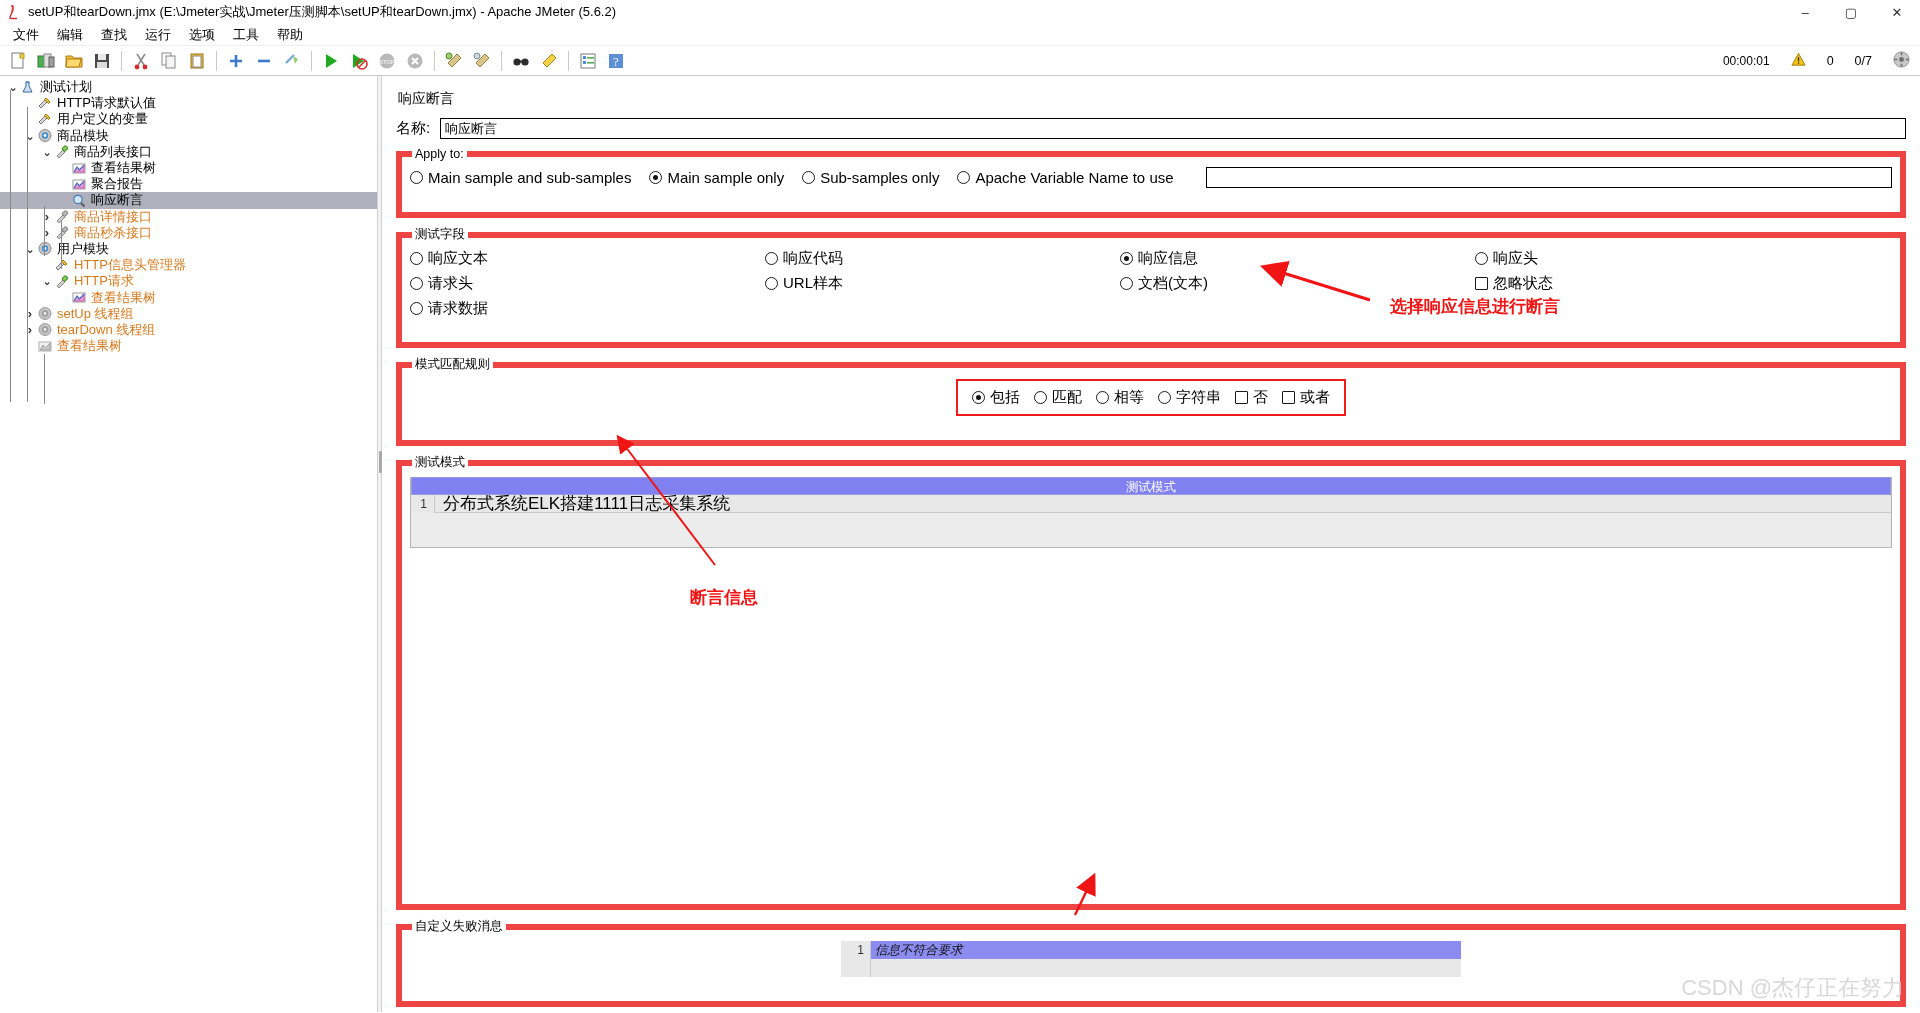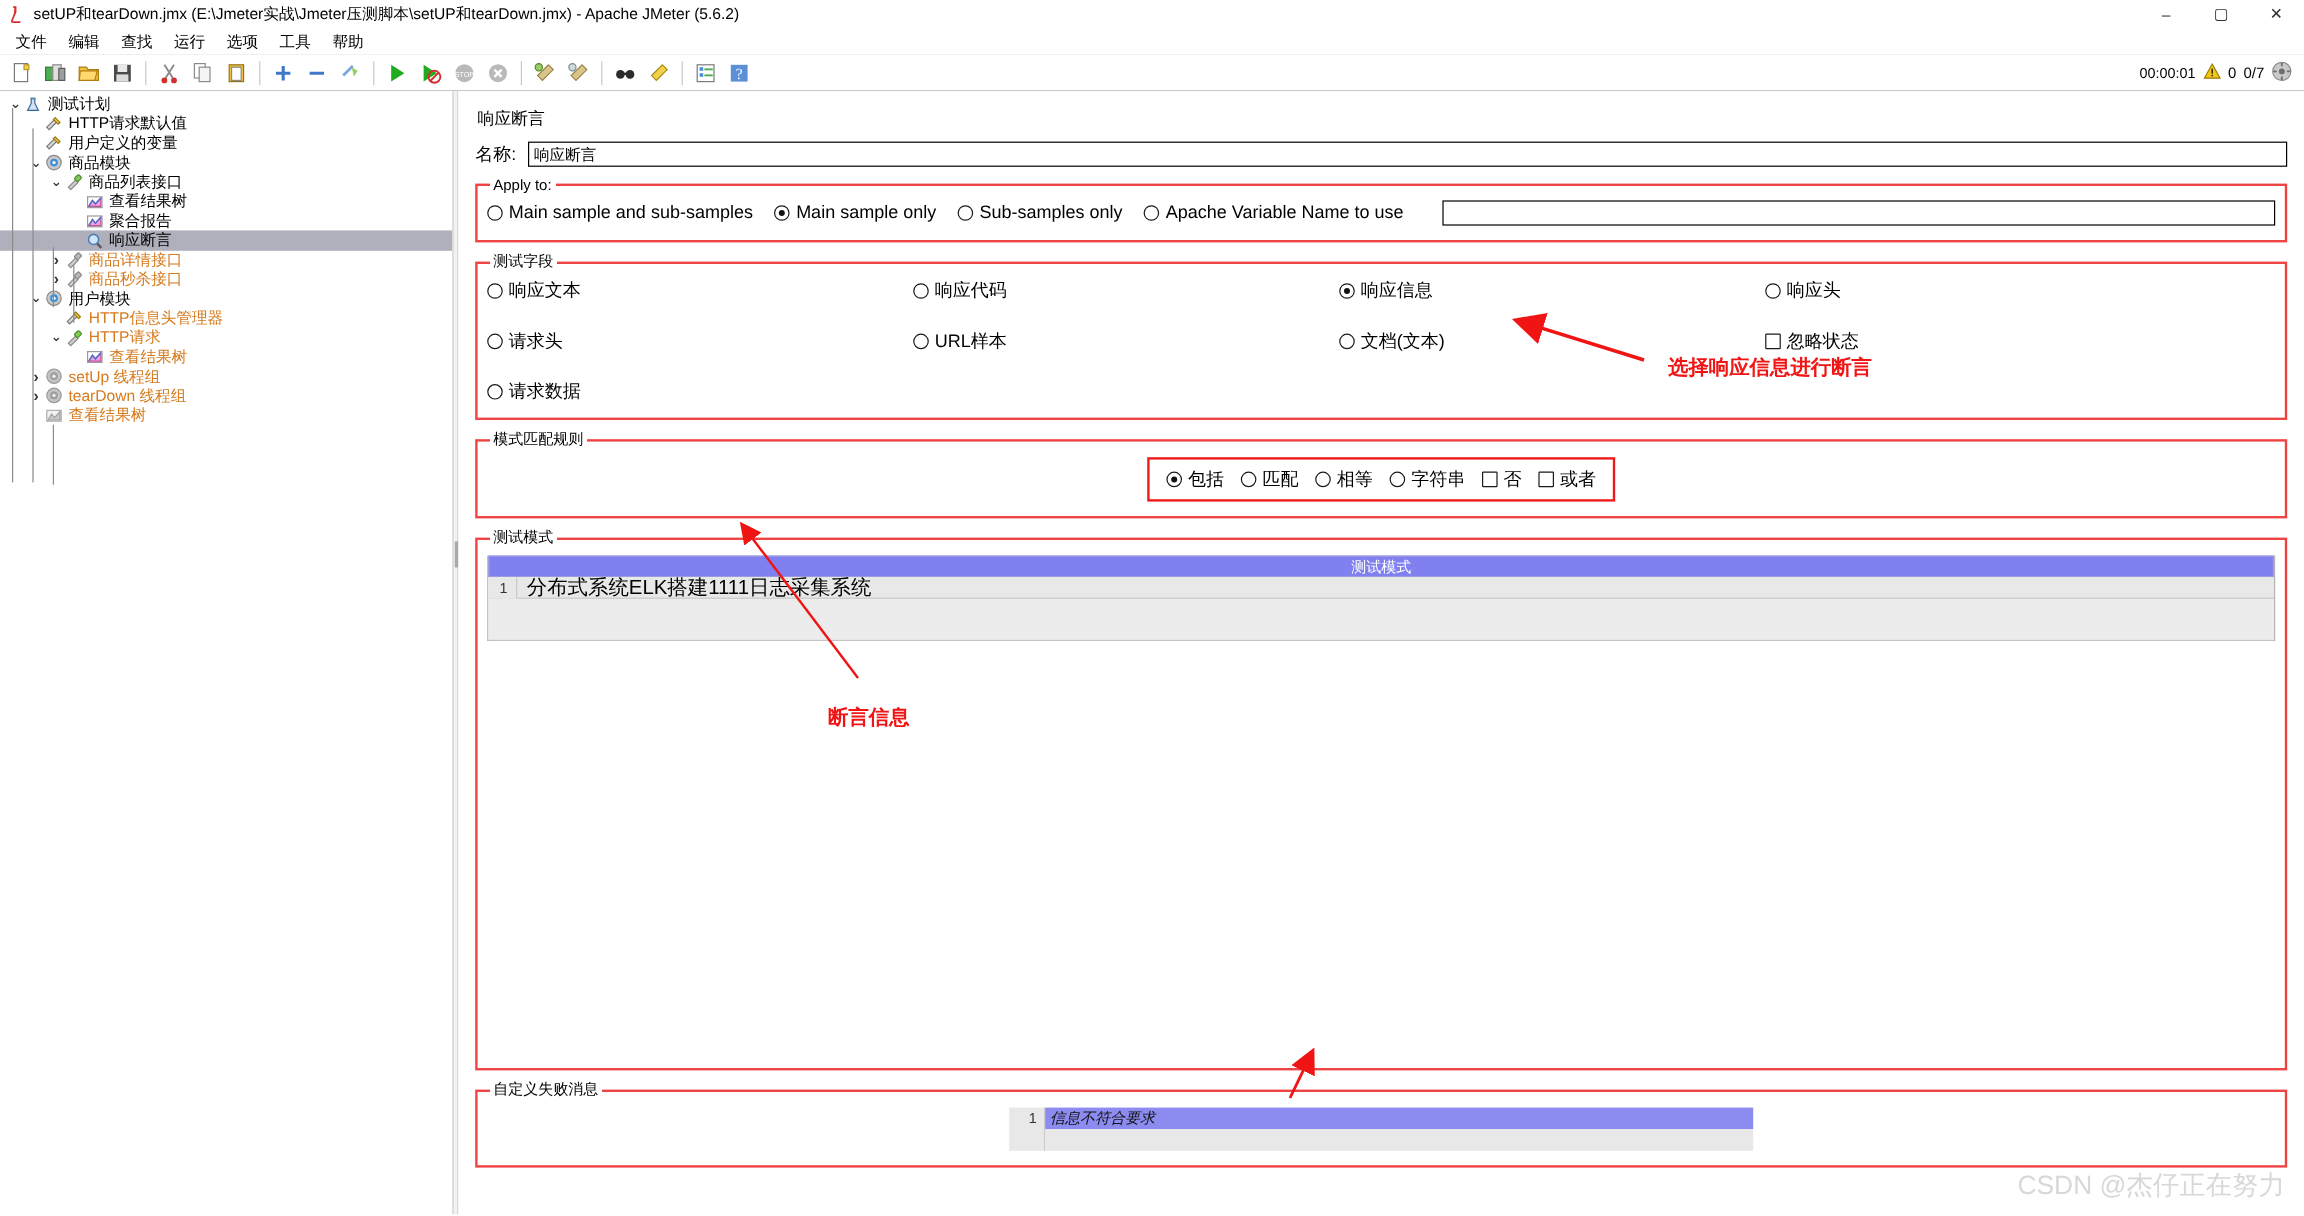--- a/index.html
+++ b/index.html
@@ -43,21 +43,21 @@
     height: 30px; display:flex; align-items:center; padding:0 4px;
     background:#ffffff; border-bottom:1px solid #c8c8c8;
     position: relative;
   }
   .tool {
     width:24px; height:24px; margin:0 2px; display:flex; align-items:center; justify-content:center;
     border:1px solid transparent; border-radius:2px;
   }
   .tsep { width:1px; height:20px; background:#c9c9c9; margin:0 5px; }
   .toolbar-right {
-    margin-left:auto; display:flex; align-items:center; gap:6px; padding-right:6px;
+    margin-left:auto; display:flex; align-items:center; gap:21px; padding-right:6px;
     font-size:12px; font-family:"Liberation Sans", sans-serif;
   }
   .elapsed { font-size:12px; letter-spacing:0px; }
   .warnnum, .threadnum { font-size:12.5px; }
 
   
   .split { display:flex; height: calc(1013px - 24px - 22px - 31px); }
   .leftpane {
     width: 377px; flex:0 0 377px; background:#fff; position:relative;
     border-right:0;
@@ -99,22 +99,22 @@
   .panel-title { font-size:14px; margin: 4px 0 10px 2px; }
   .field-row { display:flex; align-items:center; margin-bottom:6px; }
   .field-label { width:44px; font-size:15px; }
   .field-input {
     flex:1 1 auto; height:21px; border:1px solid #000; background:#fff;
     padding:1px 4px; font-size:13px; font-family:"Liberation Sans", sans-serif;
     outline:none;
   }
 
   fieldset.grp {
-    border:2px solid #ef4444; border-radius:0;
-    margin: 8px 0 0 0; padding: 6px 8px 12px 8px; position:relative;
+    border:6px solid #ef4444; border-radius:0;
+    margin: 8px 0 0 0; padding: 6px 8px 24px 8px; position:relative;
   }
   fieldset.grp > legend {
     font-size:12.5px; padding:0 3px; margin-left:2px;
   }
 
   .radio-row { display:flex; align-items:center; gap:0; }
   .rlabel { font-size:15px; margin-left:5px; white-space:nowrap; }
   .radio, .checkbox {
     width:13px; height:13px; flex:0 0 13px; display:inline-block; position:relative;
   }
@@ -129,21 +129,21 @@
     border:1.4px solid #1a1a1a; border-radius:1px; background:#fff;
   }
   .ritem { display:flex; align-items:center; margin-right:18px; }
 
   .applyto-input {
     flex:1 1 auto; height:21px; border:1px solid #000; background:#fff;
     margin-left:14px;
   }
 
   
-  .tf-grid { display:grid; grid-template-columns: 355px 355px 355px 1fr; row-gap:23px; }
+  .tf-grid { display:grid; grid-template-columns: 355px 355px 355px 1fr; row-gap:6px; }
 
   
   .pmr-inner { display:flex; align-items:center; justify-content:center; }
   .pmr-box {
     border:2px solid #ef1b1b; padding:7px 14px; display:inline-flex; align-items:center;
   }
 
   
   .tbl { border:1px solid #b5b5b5; border-top:none; }
   .tbl-head {

